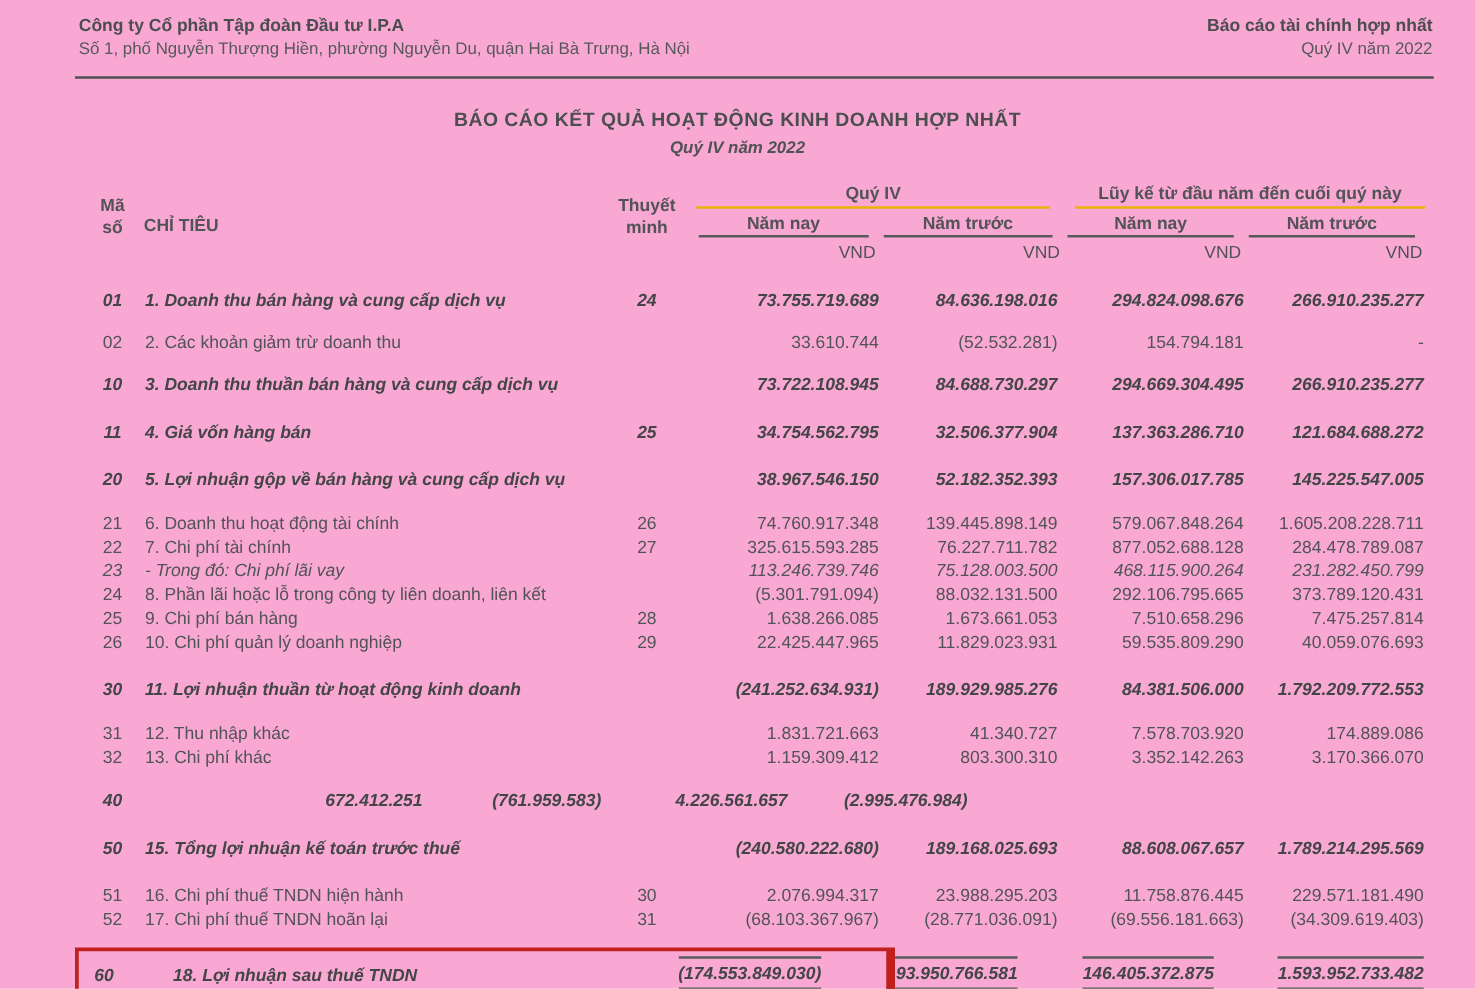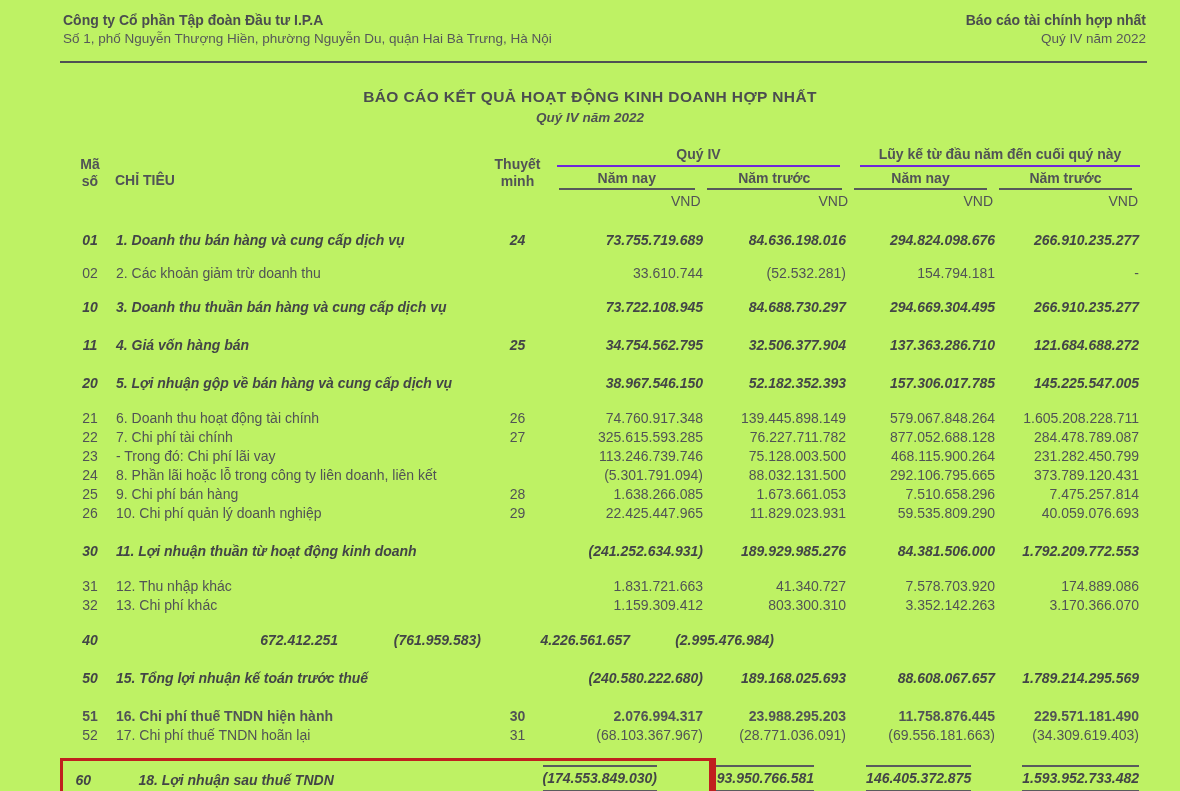--- a/index.html
+++ b/index.html
@@ -2,21 +2,21 @@
 <html><head>
 <meta charset="utf-8">
 <style>
   html,body{margin:0;padding:0;}
   body{
     width:1180px;height:791px;overflow:hidden;position:relative;
     background:#fdfdfc;color:#515356;
     font-family:"Liberation Sans","DejaVu Sans",sans-serif;
     -webkit-font-smoothing:antialiased;
   }
-  .page{position:absolute;inset:0;background:#bef264;}
+  .page{position:absolute;inset:0;background:#f9a8d4;}
 
   
   .pg-header{position:absolute;left:63px;right:34px;top:12px;display:flex;justify-content:space-between;}
   .company{font-weight:bold;font-size:14px;color:#4b4d4f;}
   .addr{font-size:13.5px;margin-top:3px;color:#56585a;}
   .ph-right{text-align:right;}
   .rpt{font-weight:bold;font-size:14px;color:#4b4d4f;}
   .period{font-size:13.5px;margin-top:3px;color:#56585a;}
   .header-rule{position:absolute;left:60px;right:33px;top:61px;border-top:2px solid #4f5153;}
 
@@ -28,31 +28,31 @@
 
   
   .table{position:absolute;left:65px;top:146px;width:1075px;font-size:14px;}
   .t-head{display:flex;align-items:stretch;}
   .h-col1{width:50px;text-align:center;font-weight:bold;line-height:17px;padding-top:10px;box-sizing:border-box;}
   .h-col2{width:365px;display:flex;align-items:center;font-weight:bold;padding-top:4px;box-sizing:border-box;}
   .h-col3{width:75px;text-align:center;font-weight:bold;line-height:17px;padding-top:10px;box-sizing:border-box;}
   .h-group{box-sizing:border-box;}
   .h-group.g1{width:295px;}
   .h-group.g2{width:290px;}
-  .grp-label{text-align:center;font-weight:bold;border-bottom:2px solid #6d28d9;padding-bottom:2px;margin:0 10px 0 2px;line-height:17px;}
+  .grp-label{text-align:center;font-weight:bold;border-bottom:2px solid #eab308;padding-bottom:2px;margin:0 10px 0 2px;line-height:17px;}
   .g2 .grp-label{margin:0 0 0 10px;}
   .subs{display:flex;justify-content:space-between;}
   .sub{flex:1;text-align:center;font-weight:bold;border-bottom:2px solid #57595b;padding:3px 0 2px;margin:0 8px 0 4px;line-height:16px;}
   .units{display:flex;}
   .unit{flex:1;text-align:right;padding:3px 2px 0 0;line-height:16px;}
 
   .t-body{margin-top:22px;}
   .t-row{display:flex;line-height:19px;position:relative;}
   .t-row.bold{font-weight:bold;color:#434547;font-style:italic;}
-  .t-row.italic{}
+  .t-row.italic{font-style:italic;}
   .c-code{width:50px;text-align:center;box-sizing:border-box;}
   .c-label{width:365px;box-sizing:border-box;padding-left:1px;}
   .c-note{width:75px;text-align:center;box-sizing:border-box;}
   .c-val{text-align:right;box-sizing:border-box;}
   .c-val.v1{width:152px;padding-right:4px;}
   .c-val.v2{width:143px;padding-right:4px;}
   .c-val.v3{width:148px;padding-right:3px;}
   .c-val.v4{width:142px;padding-right:1px;}
   .c-val .rule{display:block;margin-left:12px;text-align:right;
     border-top:2px solid #595b5d;border-bottom:5px double #595b5d;padding:2px 0 2px;}
@@ -255,21 +255,21 @@
         </div>
         <div class="t-row bold" style="margin-top: 19px;">
           <div class="c-code">50</div>
           <div class="c-label">15. Tổng lợi nhuận kế toán trước thuế</div>
           <div class="c-note"></div>
           <div class="c-val v1">(240.580.222.680)</div>
           <div class="c-val v2">189.168.025.693</div>
           <div class="c-val v3">88.608.067.657</div>
           <div class="c-val v4">1.789.214.295.569</div>
         </div>
-        <div class="t-row" style="margin-top: 19px; font-weight: bold;">
+        <div class="t-row" style="margin-top: 19px;">
           <div class="c-code">51</div>
           <div class="c-label">16. Chi phí thuế TNDN hiện hành</div>
           <div class="c-note">30</div>
           <div class="c-val v1">2.076.994.317</div>
           <div class="c-val v2">23.988.295.203</div>
           <div class="c-val v3">11.758.876.445</div>
           <div class="c-val v4">229.571.181.490</div>
         </div>
         <div class="t-row" style="margin-top: 0px;">
           <div class="c-code">52</div>

